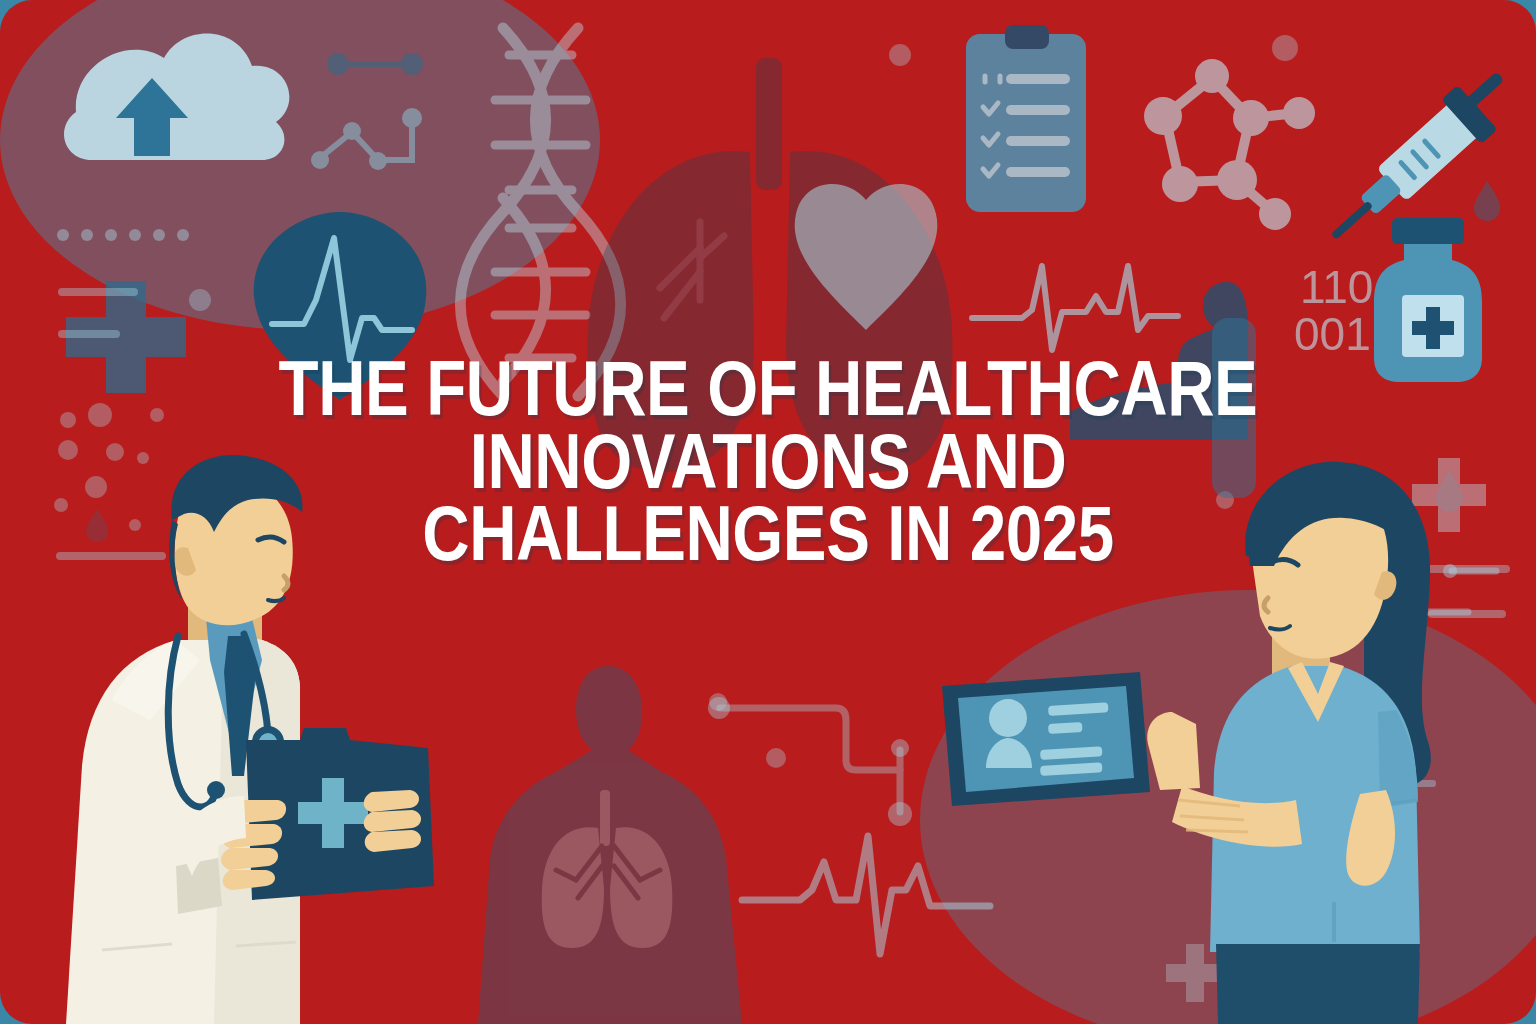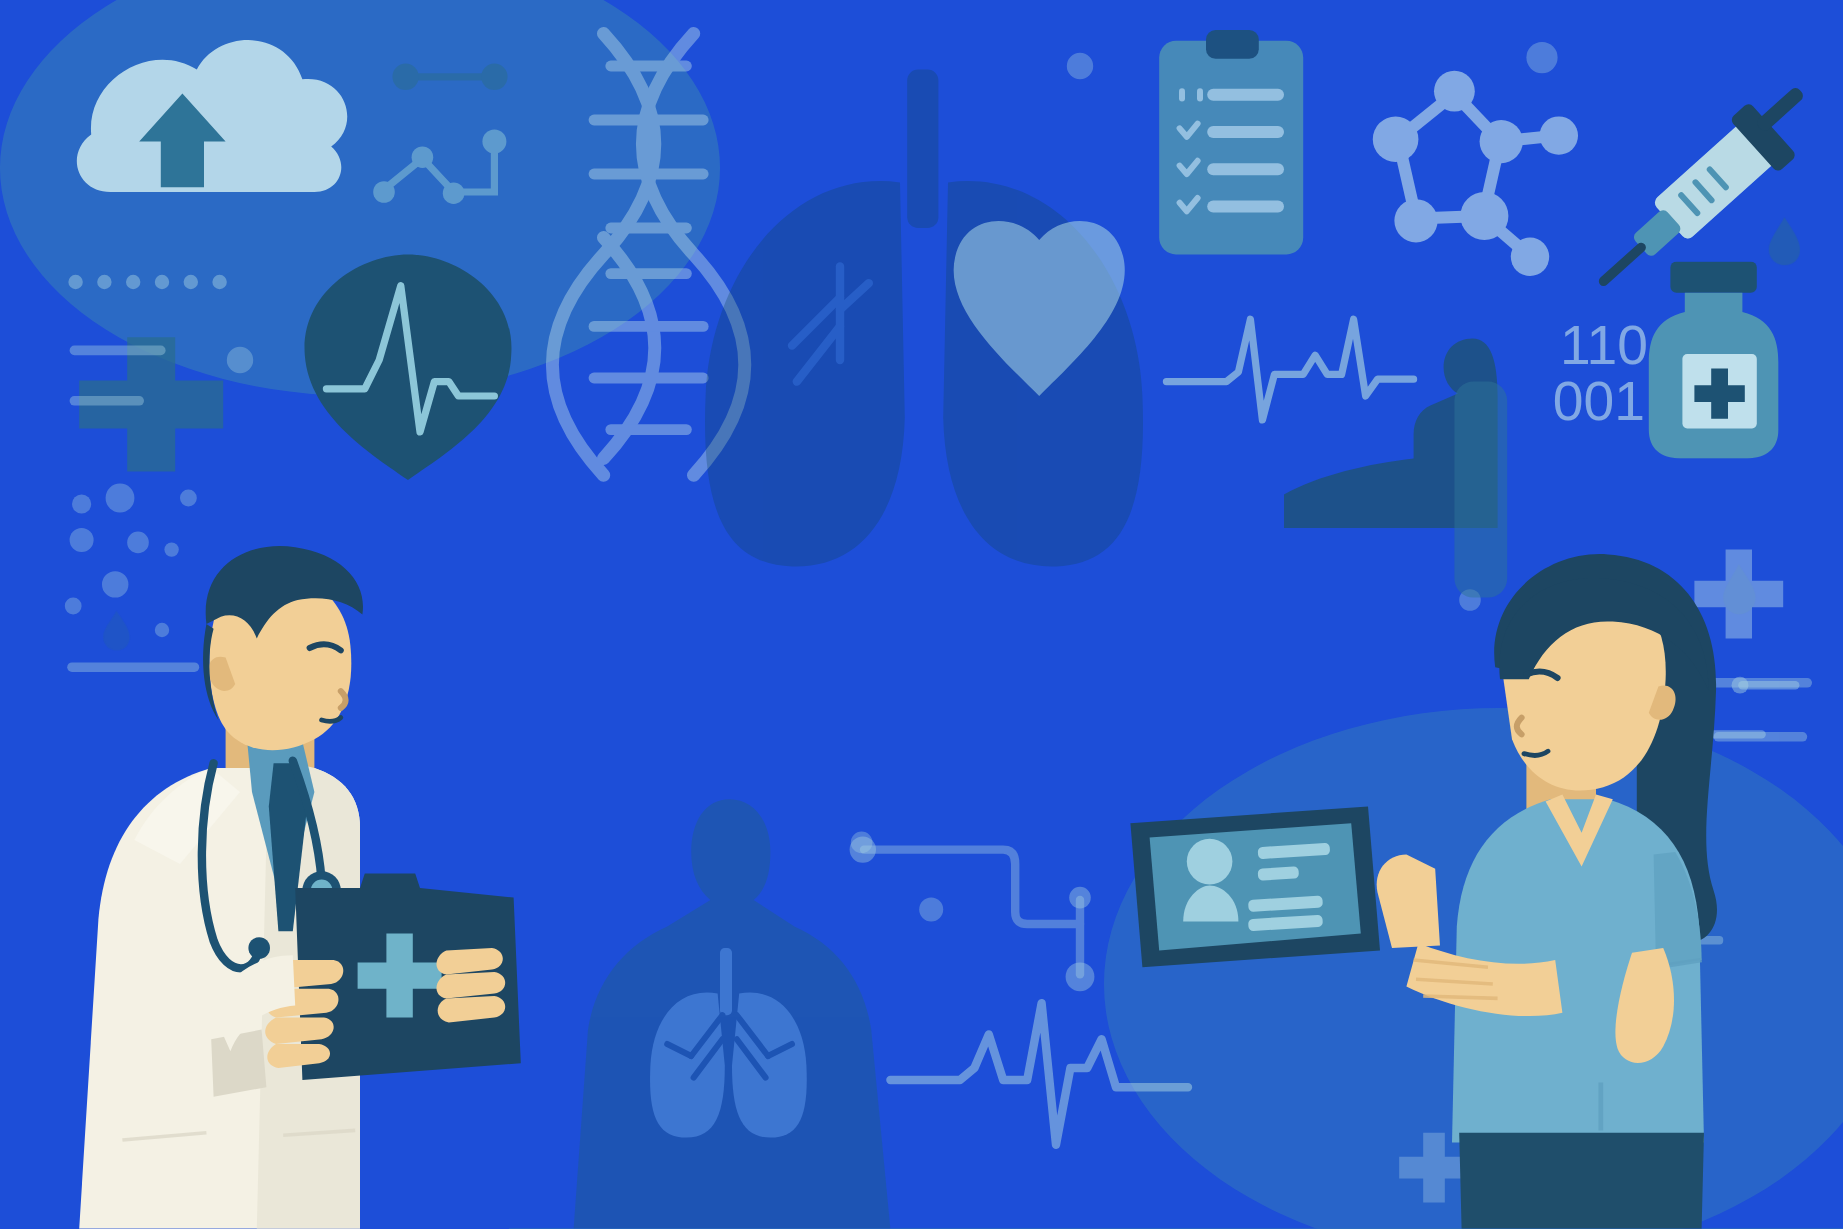--- a/index.html
+++ b/index.html
@@ -1,17 +1,17 @@
 <!DOCTYPE html>
 <html><head>
 <meta charset="utf-8">
 <style>
   html,body{margin:0;padding:0;background:#3a87a8;}
   body{width:1536px;height:1024px;overflow:hidden;font-family:"Liberation Sans",sans-serif;}
-  #poster{position:relative;width:1536px;height:1024px;overflow:hidden;background:#1d4ed8;}
+  #poster{position:relative;width:1536px;height:1024px;overflow:hidden;background:#b91c1c;border-radius:32px;}
   .layer{position:absolute;left:0;top:0;width:1536px;height:1024px;}
 
   
   #title-block{
     position:absolute;left:0;top:352px;width:1536px;
     text-align:center;z-index:60;pointer-events:none;
   }
   .title-line{
     display:block;color:#ffffff;
     font-family:"Liberation Sans",sans-serif;
@@ -267,20 +267,25 @@
 
     <g opacity="0.42">
       <path d="M1438 458 h22 v26 h26 v22 h-26 v26 h-22 v-26 h-26 v-22 h26 Z" fill="#bfe0ec"></path>
     </g>
     <g opacity="0.30">
       <path d="M1186 944 h18 v20 h20 v18 h-20 v20 h-18 v-20 h-20 v-18 h20 Z" fill="#bfe0ec"></path>
     </g>
 
   </svg>
 
+  <div id="title-block">
+    <span class="title-line">THE FUTURE OF HEALTHCARE</span>
+    <span class="title-line">INNOVATIONS AND</span>
+    <span class="title-line">CHALLENGES IN 2025</span>
+  </div>
 
   <svg class="layer" style="z-index:80" viewBox="0 0 1536 1024" width="1536" height="1024" xmlns="http://www.w3.org/2000/svg">
 
     <g>
 
       <path d="M188 586 L 262 586 L 262 664 L 188 664 Z" fill="#e2b97c"></path>
 
       <path d="M176 640 C 120 656, 88 700, 82 766 L 66 1024 L 300 1024 L 300 690
                C 300 664, 286 648, 262 640 Z" fill="#f4f1e4"></path>
 

